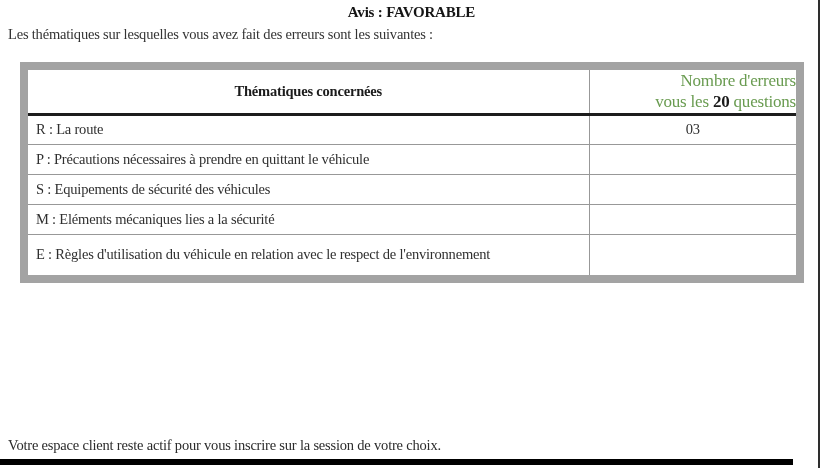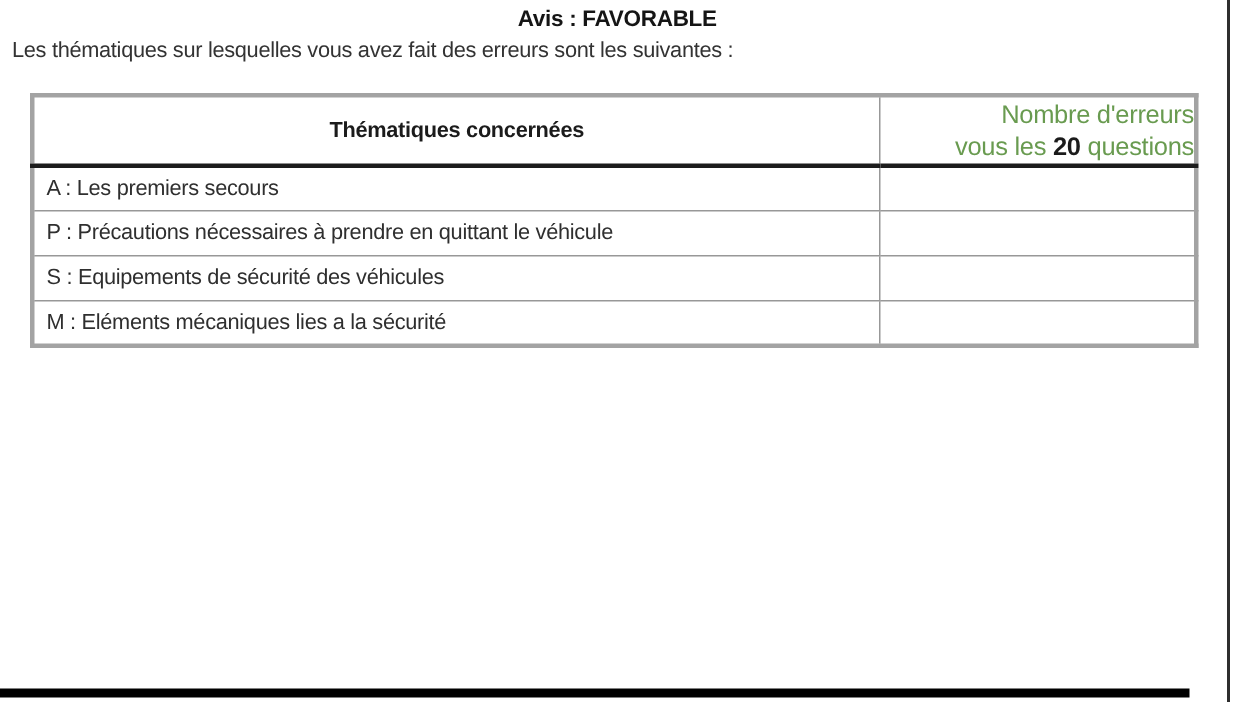--- a/index.html
+++ b/index.html
@@ -1,15 +1,15 @@
 <!DOCTYPE html>
 <html><head>
 <meta charset="utf-8">
 <style>
-  * { margin: 0; padding: 0; box-sizing: border-box; }
+  * { margin: 0; padding: 0; box-sizing: border-box; font-family: Liberation Serif, serif; }
   html, body { background: #ffffff; }
   body {
     font-family: "Liberation Sans", "DejaVu Sans", sans-serif;
     color: #333333;
   }
   .page {
     position: relative;
     width: 823px;
     height: 468px;
     background: #ffffff;
@@ -49,21 +49,21 @@
     position: absolute;
     left: 20px; top: 62px;
     width: 776px;
     border-collapse: collapse;
     table-layout: fixed;
   }
   table.results, table.results tr, table.results td, table.results th { 
     border: 1px solid #989898;
   }
   table.results {
-    border: 3px solid #a3a3a3;
+    border: 8px solid #a3a3a3;
     padding-left: 32px;
   }
   table.results thead th {
     border-bottom: 3px solid #1c1c1c;
   }
   table.results col.c-theme { width: 565px; }
   table.results col.c-errors { width: 211px; }
   th, td { vertical-align: middle; }
   .th-themes {
     height: 47px;
@@ -130,42 +130,49 @@
           <span class="errors-line1">Nombre d'erreurs</span><br>
           <span>vous les</span>
           <span class="count">20</span>
           <span>questions</span>
         </th>
       </tr>
     </thead>
     <tbody>
         <tr>
     <td class="cell-label">
-      <span class="label-text">A : Les premiers secours</span>
+      <span class="label-text">R : La route</span>
     </td>
-    <td class="cell-value"></td>
+    <td class="cell-value">03</td>
   </tr>
         <tr>
     <td class="cell-label">
       <span class="label-text">P : Précautions nécessaires à prendre en quittant le véhicule</span>
     </td>
     <td class="cell-value"></td>
   </tr>
         <tr>
     <td class="cell-label">
       <span class="label-text">S : Equipements de sécurité des véhicules</span>
     </td>
     <td class="cell-value"></td>
   </tr>
         <tr>
     <td class="cell-label">
       <span class="label-text">M : Eléments mécaniques lies a la sécurité</span>
     </td>
     <td class="cell-value"></td>
   </tr>
+        <tr class="tall">
+    <td class="cell-label">
+      <span class="label-text">E : Règles d'utilisation du véhicule en relation avec le respect de l'environnement</span>
+    </td>
+    <td class="cell-value"></td>
+  </tr>
       </tbody>
   </table>
 
+  <div class="footer-text">Votre espace client reste actif pour vous inscrire sur la session de votre choix.</div>
 
   <div class="bottom-bar"></div>
   <div class="page-right-border"></div>
 
 </div>
 
 </body></html>

